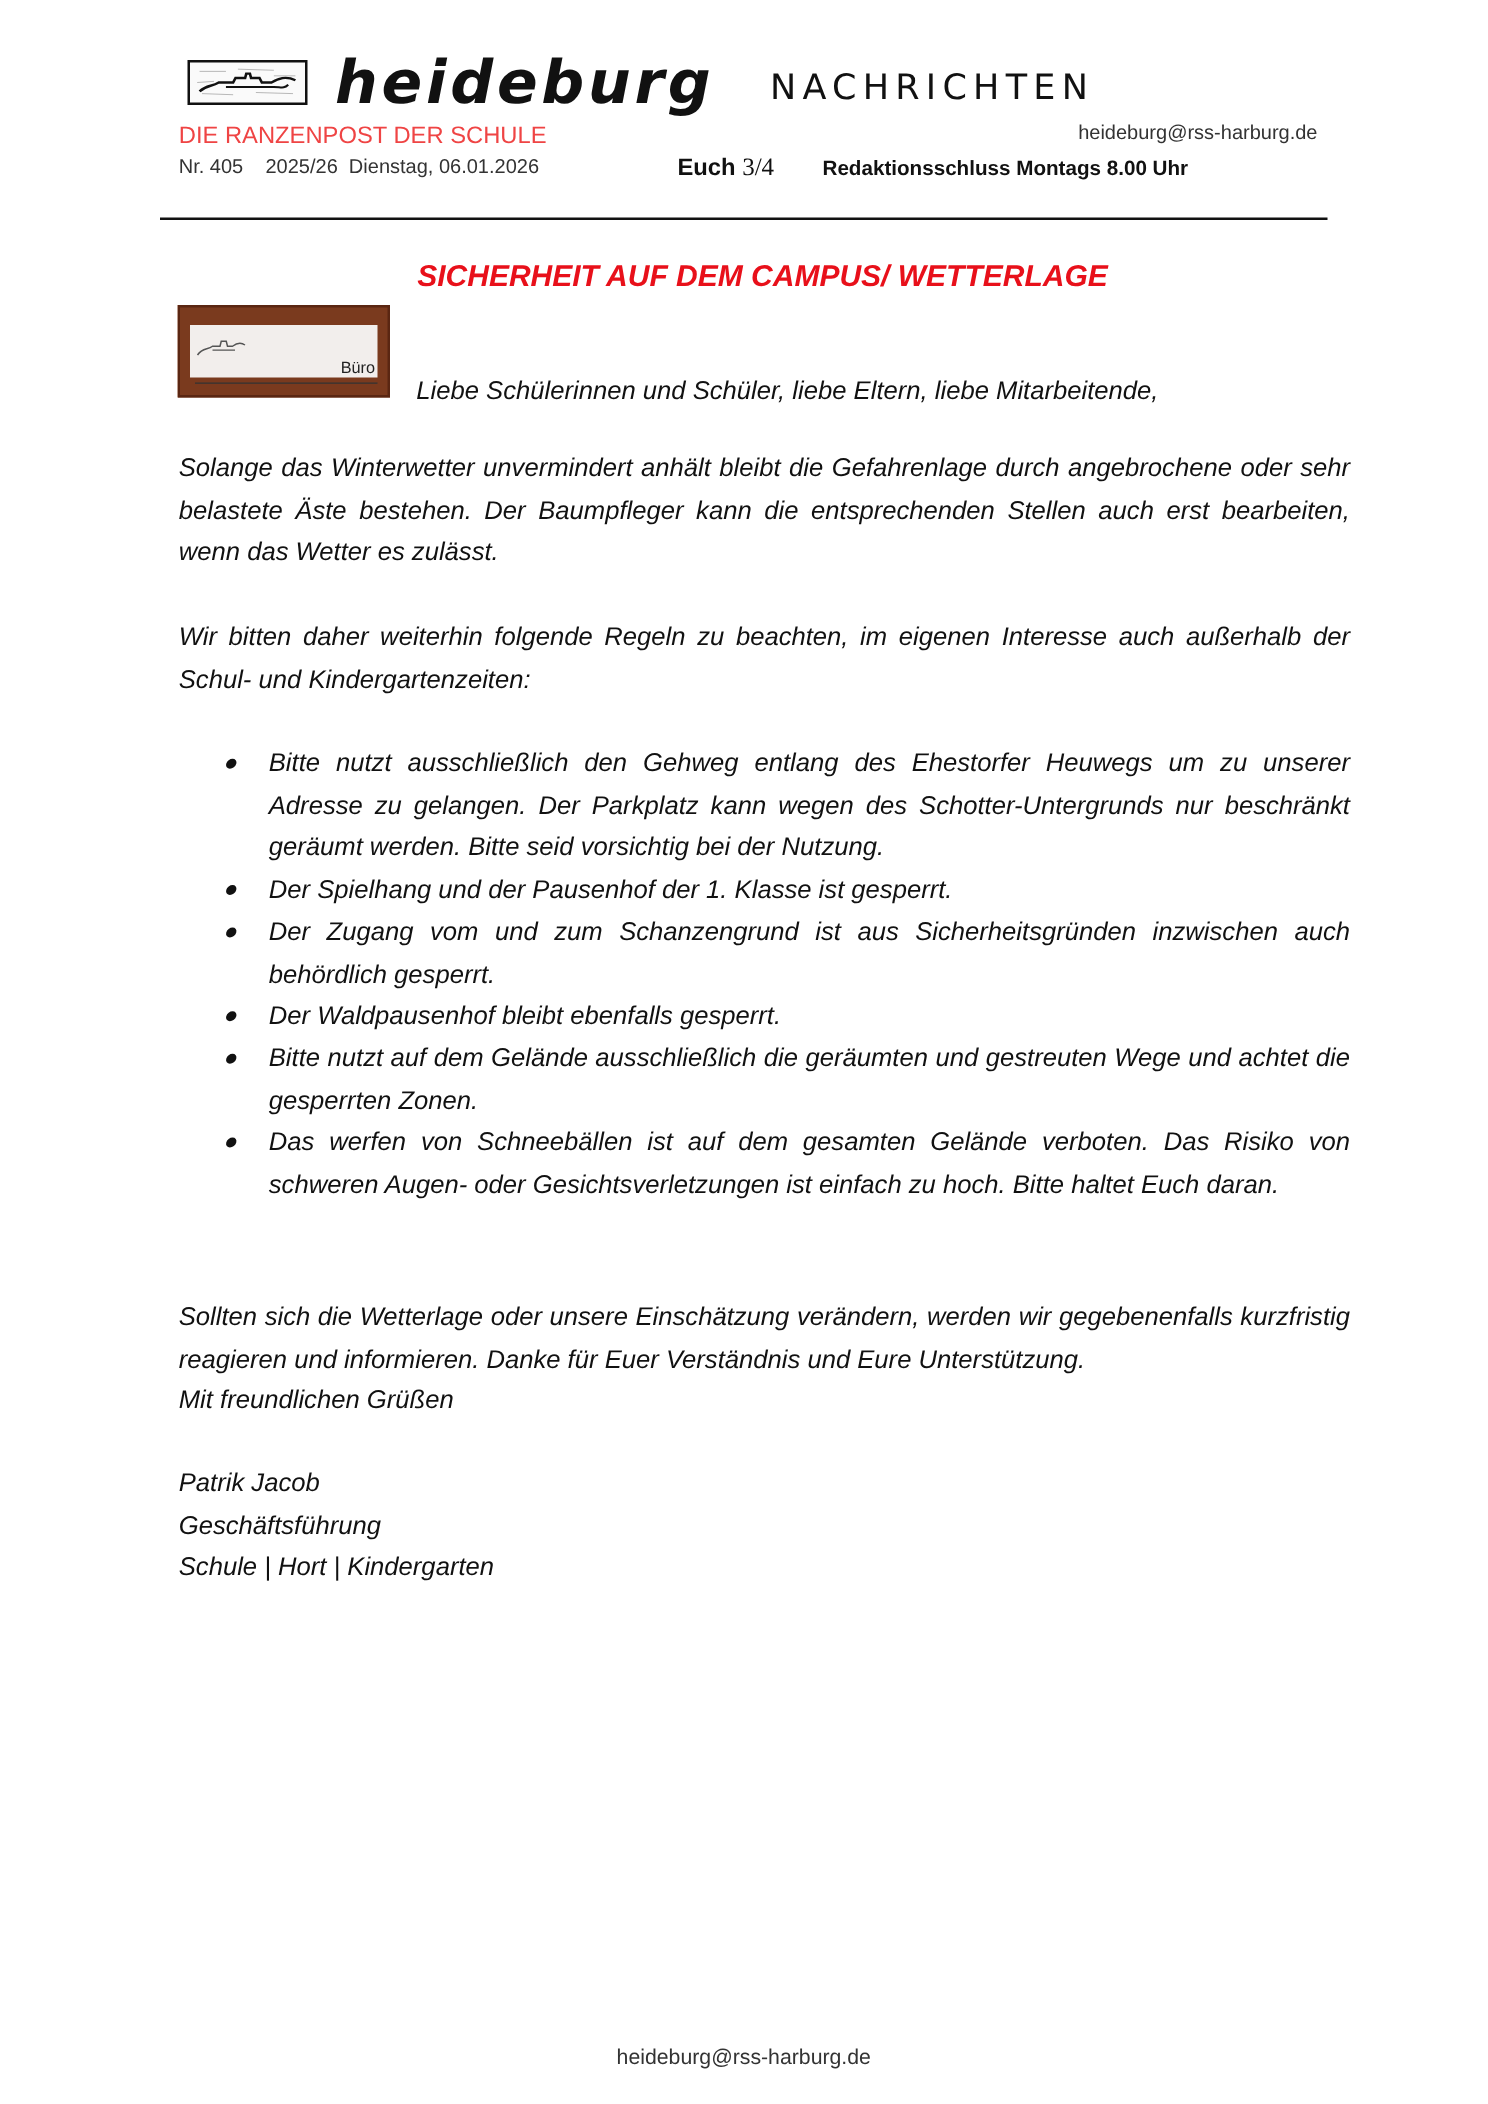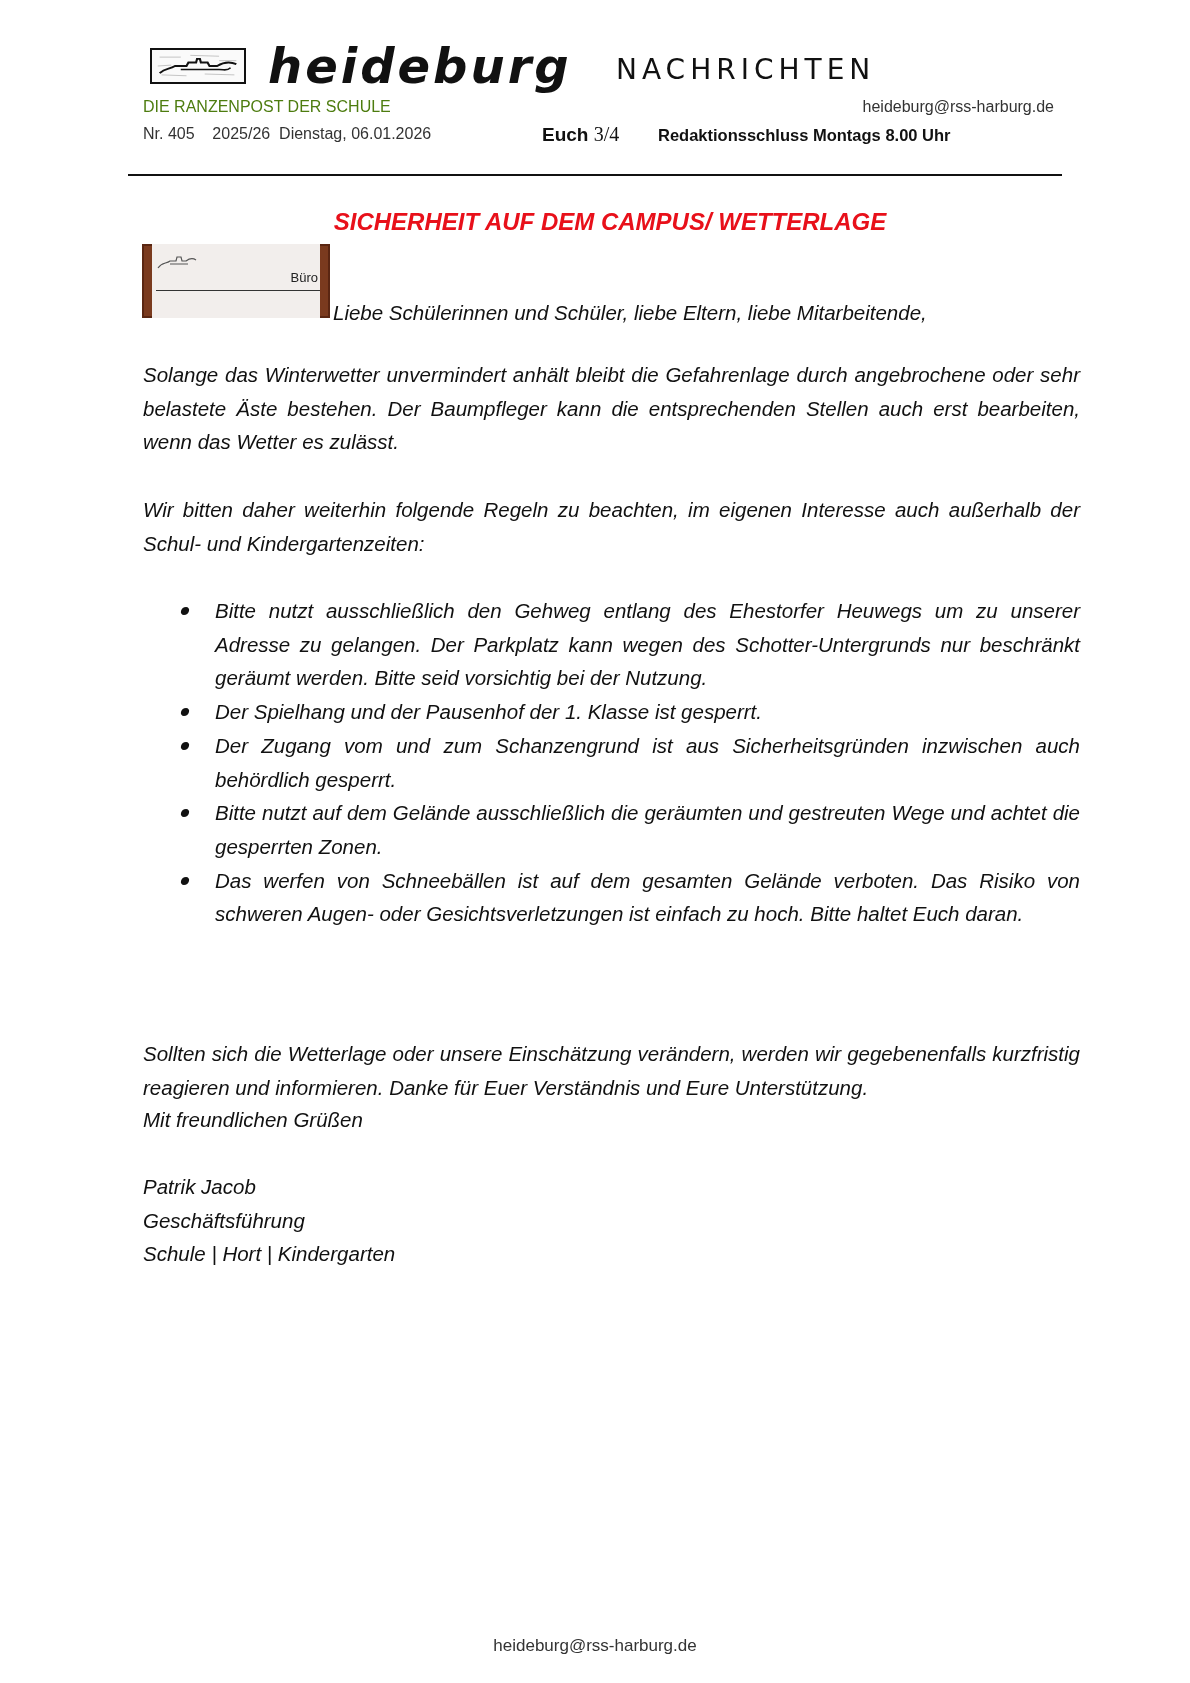--- a/index.html
+++ b/index.html
@@ -12,36 +12,36 @@
     .logo-box { position: absolute; left: 0; top: 2px; width: 96px; height: 36px;
                 border: 2px solid #111; box-sizing: border-box; background: #fafafa; }
     .logo-box svg { width: 100%; height: 100%; display: block; }
     .brand-main { position: absolute; left: 118px; top: -8px; font-size: 48px; font-weight: 900;
                   font-style: italic; letter-spacing: 3px; color: #111;
                   font-family: "DejaVu Sans", sans-serif; line-height: 56px; }
     .brand-sub { position: absolute; left: 466px; top: 2px; font-size: 28px; font-weight: 400;
                  letter-spacing: 5px; color: #111; font-family: "DejaVu Sans", sans-serif;
                  line-height: 44px; }
 
-    .meta-left-1 { position: absolute; left: 143px; top: 98px; font-size: 16px; color: #4d7c0f; }
+    .meta-left-1 { position: absolute; left: 143px; top: 98px; font-size: 19px; color: #ef4444; }
     .meta-right-1 { position: absolute; right: 136px; top: 98px; font-size: 16px; color: #333; }
     .meta-row-2 { position: absolute; left: 143px; top: 125px; font-size: 16px; color: #333; white-space: pre; }
     .seite { position: absolute; left: 542px; top: 123px; font-size: 19px; font-weight: 700; color: #111; }
     .seite-num { font-family: "Liberation Serif", serif; font-weight: 400; font-size: 20px; }
     .redaktion { position: absolute; left: 658px; top: 126px; font-size: 16.5px; font-weight: 700; color: #111; }
 
     .rule { position: absolute; left: 128px; top: 174px; width: 934px; height: 0;
             border-top: 2.5px solid #111; }
 
     
     .title { position: absolute; left: 0; width: 1220px; top: 208px; text-align: center;
              font-size: 24px; font-weight: 700; font-style: italic; color: #e8101a; }
 
-    .photo { position: absolute; left: 142px; top: 244px; width: 188px; height: 74px;
-             background: #7a3a1e; box-sizing: border-box; padding: 0 10px;
+    .photo { position: absolute; left: 142px; top: 244px; width: 170px; height: 74px;
+             background: #7a3a1e; box-sizing: border-box; padding: 16px 10px;
              box-shadow: inset 0 0 0 2px #5a2612; }
     .photo-inner { width: 100%; height: 100%; background: #f2eeec; position: relative; }
     .photo-inner svg { position: absolute; left: 4px; top: 8px; width: 42px; height: 20px; }
     .photo-label { position: absolute; right: 2px; top: 26px; font-size: 13px; color: #222; }
     .photo-line { position: absolute; left: 4px; right: 0; top: 46px; border-top: 1px solid #333; }
 
     .text { position: absolute; font-size: 20.5px; font-style: italic; line-height: 33.7px;
             color: #111; font-family: "Liberation Sans", sans-serif; }
     .justify { text-align: justify; text-align-last: left; }
     .greeting { left: 333px; top: 296px; white-space: nowrap; }
@@ -109,20 +109,21 @@
   </div>
 
   <div class="text greeting">Liebe Schülerinnen und Schüler, liebe Eltern, liebe Mitarbeitende,</div>
   <div class="text para2 justify">Wir bitten daher weiterhin folgende Regeln zu beachten, im eigenen Interesse auch außerhalb der Schul- und Kindergartenzeiten:</div>
   <div class="text para1 justify">Solange das Winterwetter unvermindert anhält bleibt die Gefahrenlage durch angebrochene oder sehr belastete Äste bestehen. Der Baumpfleger kann die entsprechenden Stellen auch erst bearbeiten, wenn das Wetter es zulässt.</div>
 
   <ul class="rules-list">
     <li><span class="bullet"></span><span>Bitte nutzt ausschließlich den Gehweg entlang des Ehestorfer Heuwegs um zu unserer Adresse zu gelangen. Der Parkplatz kann wegen des Schotter-Untergrunds nur beschränkt geräumt werden. Bitte seid vorsichtig bei der Nutzung.</span></li>
     <li><span class="bullet"></span><span>Der Spielhang und der Pausenhof der 1. Klasse ist gesperrt.</span></li>
     <li><span class="bullet"></span><span>Der Zugang vom und zum Schanzengrund ist aus Sicherheitsgründen inzwischen auch behördlich gesperrt.</span></li>
+    <li><span class="bullet"></span><span>Der Waldpausenhof bleibt ebenfalls gesperrt.</span></li>
     <li><span class="bullet"></span><span>Bitte nutzt auf dem Gelände ausschließlich die geräumten und gestreuten Wege und achtet die gesperrten Zonen.</span></li>
     <li><span class="bullet"></span><span>Das werfen von Schneebällen ist auf dem gesamten Gelände verboten. Das Risiko von schweren Augen- oder Gesichtsverletzungen ist einfach zu hoch. Bitte haltet Euch daran.</span></li>
   </ul>
 
   <div class="text para3 justify">Sollten sich die Wetterlage oder unsere Einschätzung verändern, werden wir gegebenenfalls kurzfristig reagieren und informieren. Danke für Euer Verständnis und Eure Unterstützung.</div>
   <div class="text closing">Mit freundlichen Grüßen</div>
   <div class="text sig-name">Patrik Jacob</div>
   <div class="text sig-role">Geschäftsführung</div>
   <div class="text sig-org">Schule | Hort | Kindergarten</div>
 

